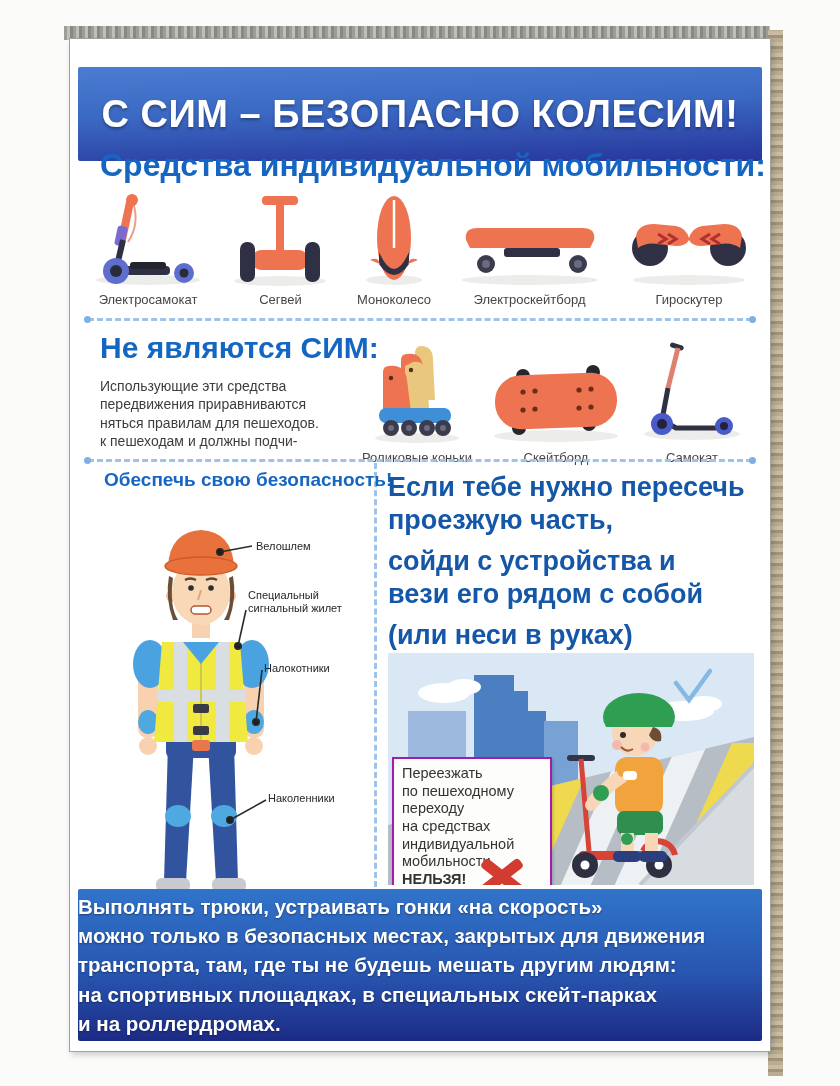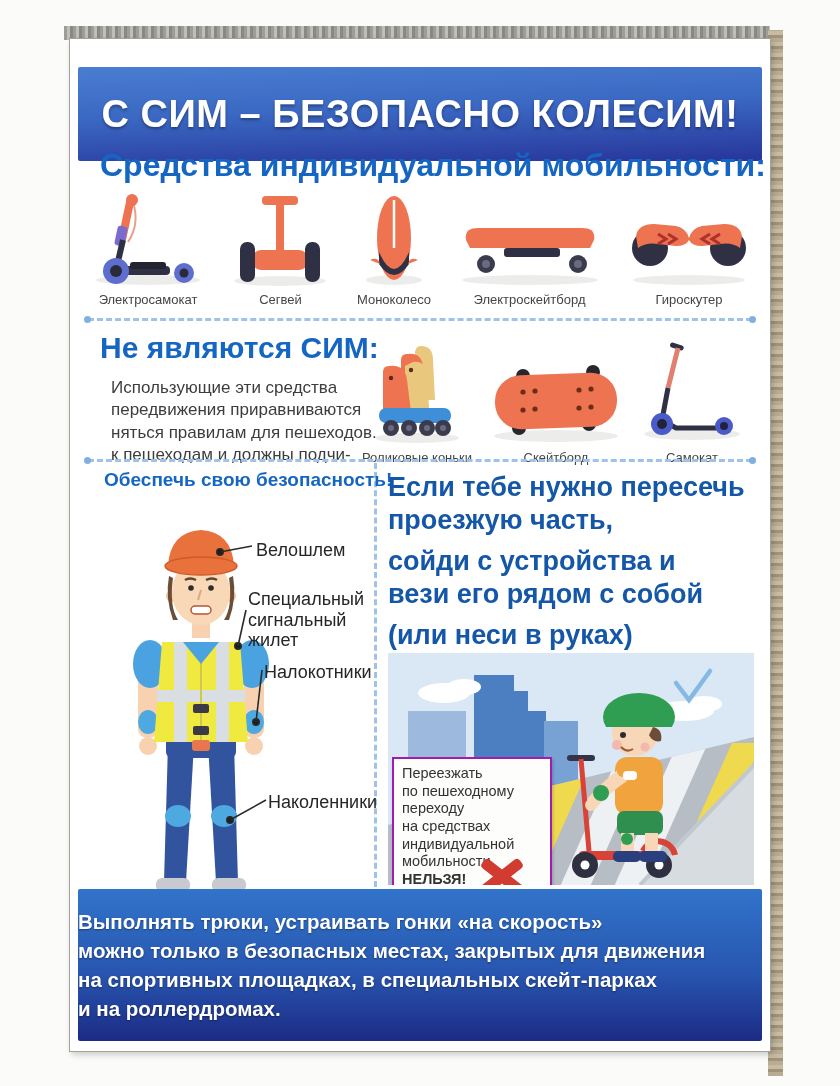--- a/index.html
+++ b/index.html
@@ -24,27 +24,27 @@
   .device{display:flex;flex-direction:column;align-items:center;}
   .device-label{font-size:13px;color:#454545;margin-top:2px;white-space:nowrap;}
   
   .dash-h{position:absolute;left:18px;right:18px;height:0;border-top:3px dashed #9fc3e8;}
   .dash-h::before,.dash-h::after{content:"";position:absolute;top:-5px;width:7px;height:7px;border-radius:50%;background:#7fb0e2;}
   .dash-h::before{left:-4px;}
   .dash-h::after{right:-4px;}
   .dash-v{position:absolute;width:0;border-left:3px dashed #9fc3e8;}
   
   .notsim-heading{position:absolute;left:30px;top:292px;margin:0;font-size:30px;font-weight:bold;color:#1566c2;}
-  .notsim-par{position:absolute;left:41px;top:338px;font-size:17px;line-height:1.32;color:#3d3d3d;}
+  .notsim-par{position:absolute;left:30px;top:338px;font-size:14px;line-height:1.32;color:#3d3d3d;}
   .notsim-row{position:absolute;left:292px;right:26px;top:296px;height:130px;
     display:flex;justify-content:space-between;align-items:flex-end;}
   
   .safety-heading{position:absolute;left:34px;top:430px;margin:0;font-size:19px;font-weight:bold;color:#1566c2;}
   .person-wrap{position:absolute;left:10px;top:455px;width:295px;height:430px;}
-  .callout{position:absolute;font-size:18px;color:#262626;line-height:1.15;}
+  .callout{position:absolute;font-size:11px;color:#262626;line-height:1.15;}
   .co-1{left:176px;top:46px;}
   .co-2{left:168px;top:95px;width:118px;}
   .co-3{left:184px;top:168px;}
   .co-4{left:188px;top:298px;}
   
   .cross-head{position:absolute;left:318px;width:370px;font-size:27px;font-weight:bold;color:#1457a8;line-height:1.22;}
   .ch-1{top:432px;}
   .ch-2{top:506px;}
   .ch-3{top:580px;}
   .scene-wrap{position:absolute;left:318px;top:614px;width:366px;height:232px;overflow:hidden;}
@@ -386,18 +386,19 @@
       </div>
       <div class="red-x">
           <span></span>
           <span></span>
         </div>
     </div>
 
     <div class="footer-band">
       <div class="footer-line">Выполнять трюки, устраивать гонки «на скорость»</div>
       <div class="footer-line">можно только в безопасных местах, закрытых для движения</div>
+      <div class="footer-line">транспорта, там, где ты не будешь мешать другим людям:</div>
       <div class="footer-line">на спортивных площадках, в специальных скейт-парках</div>
       <div class="footer-line">и на роллердромах.</div>
     </div>
 
   </div>
 </div>
 
 </body></html>

